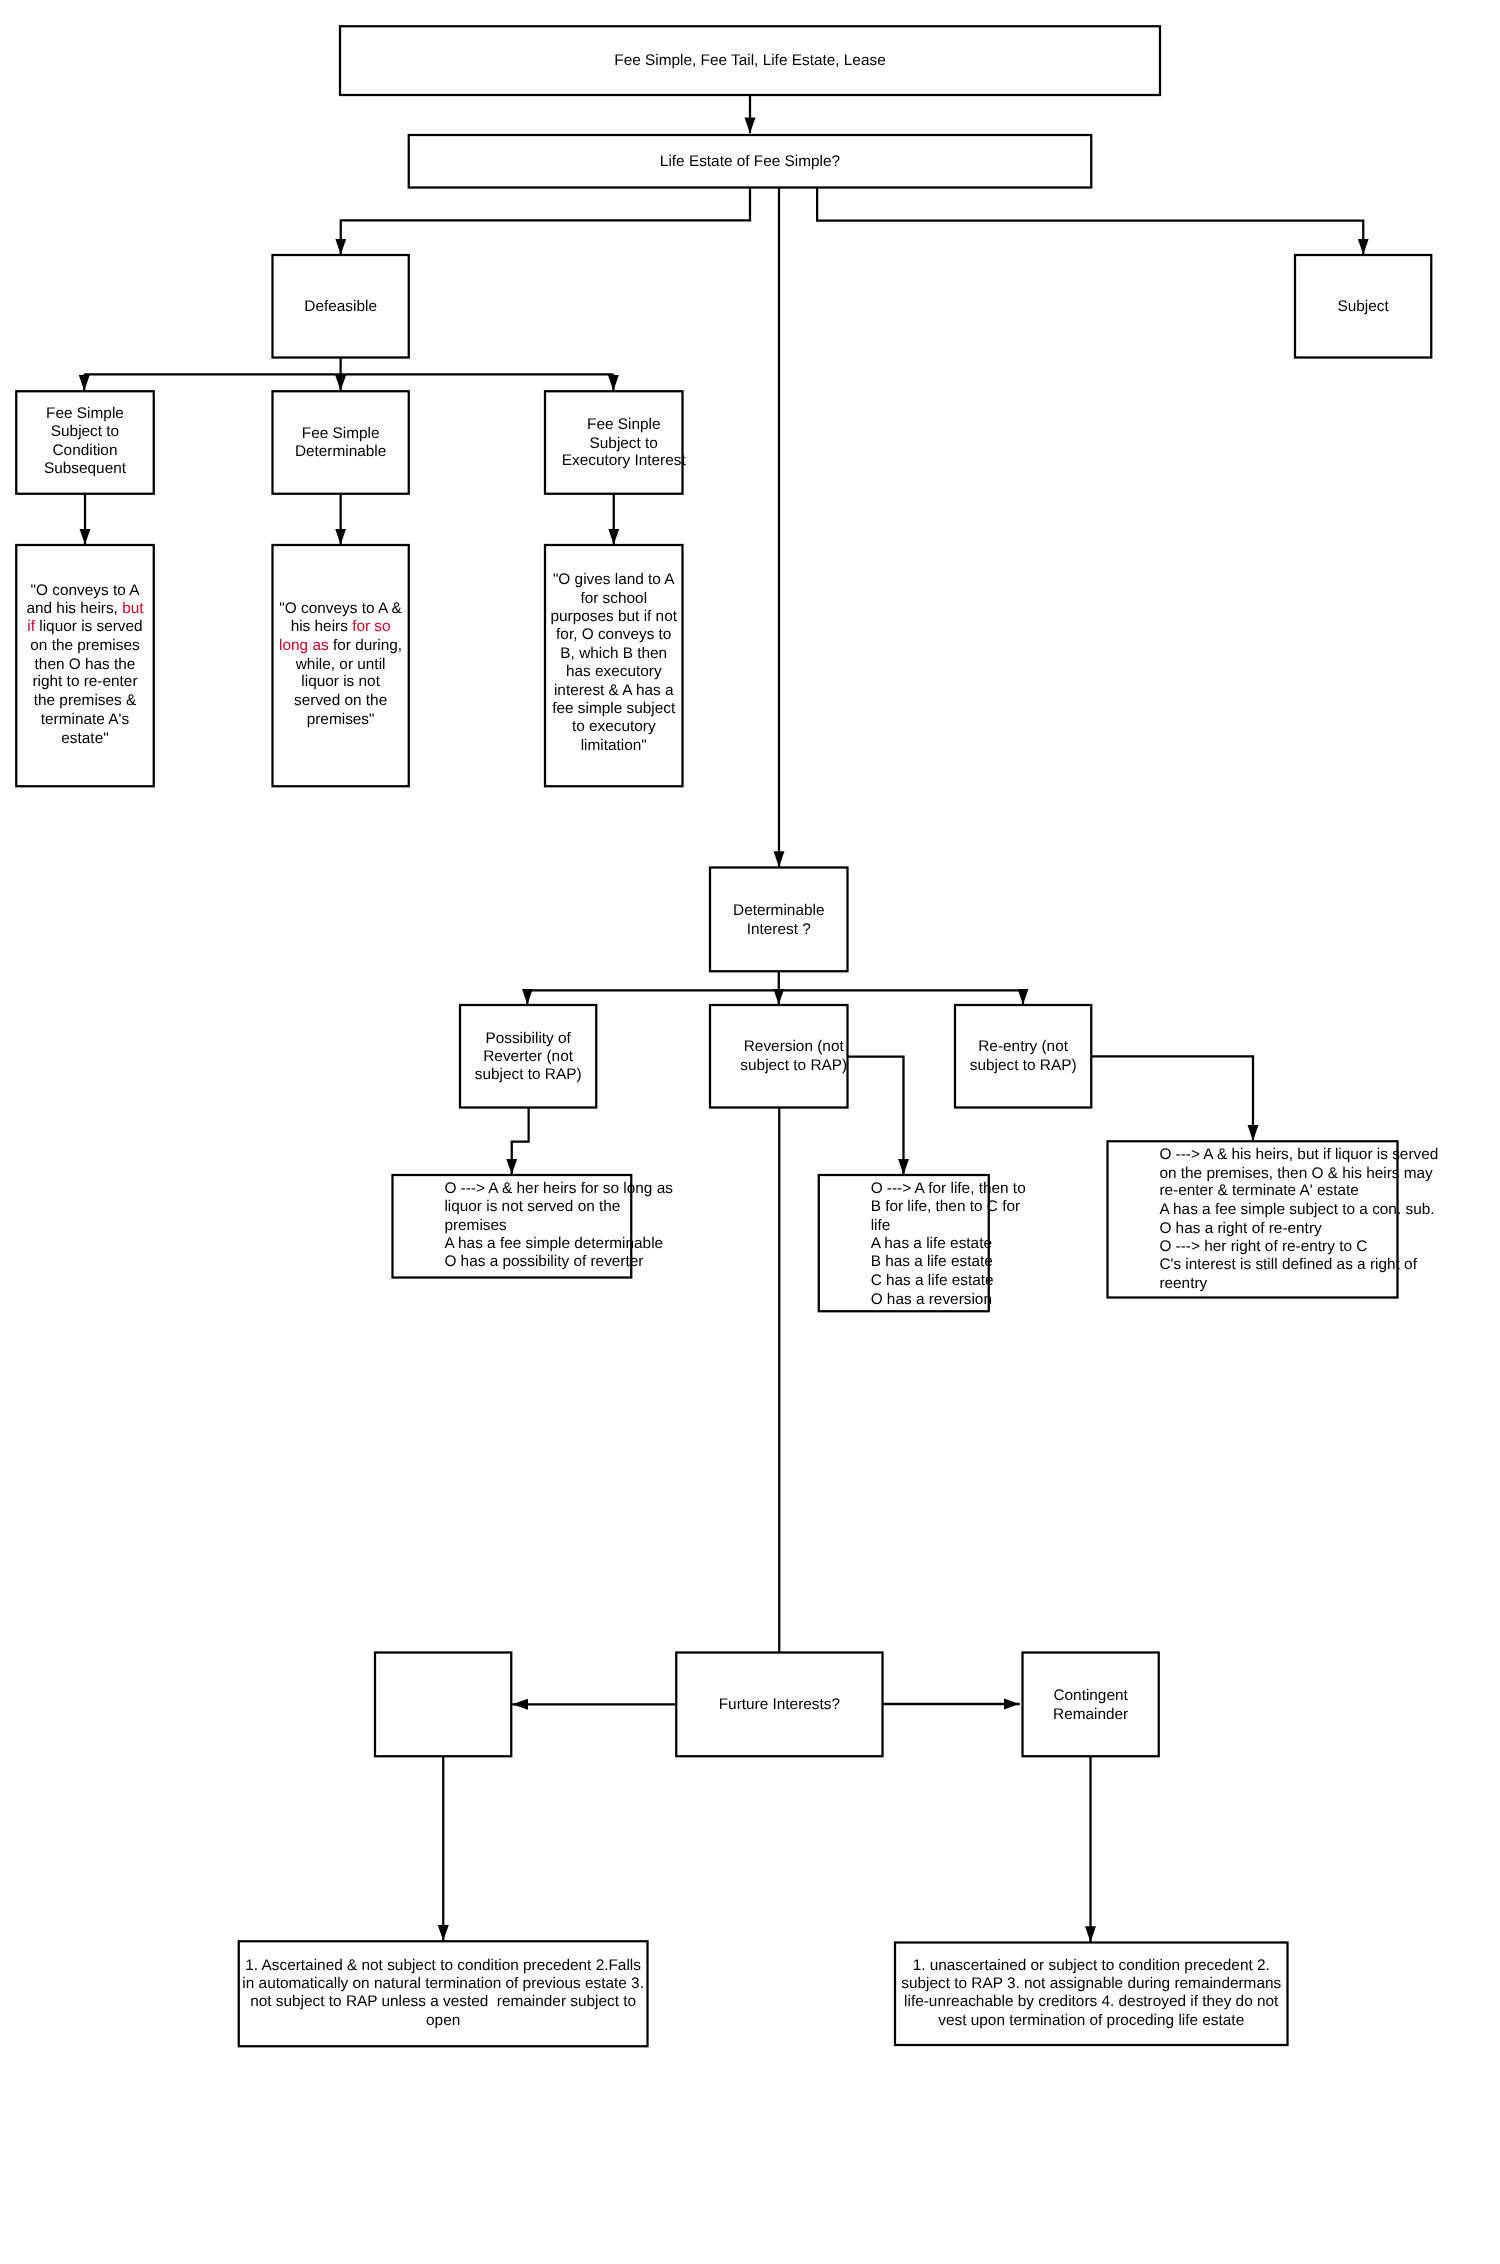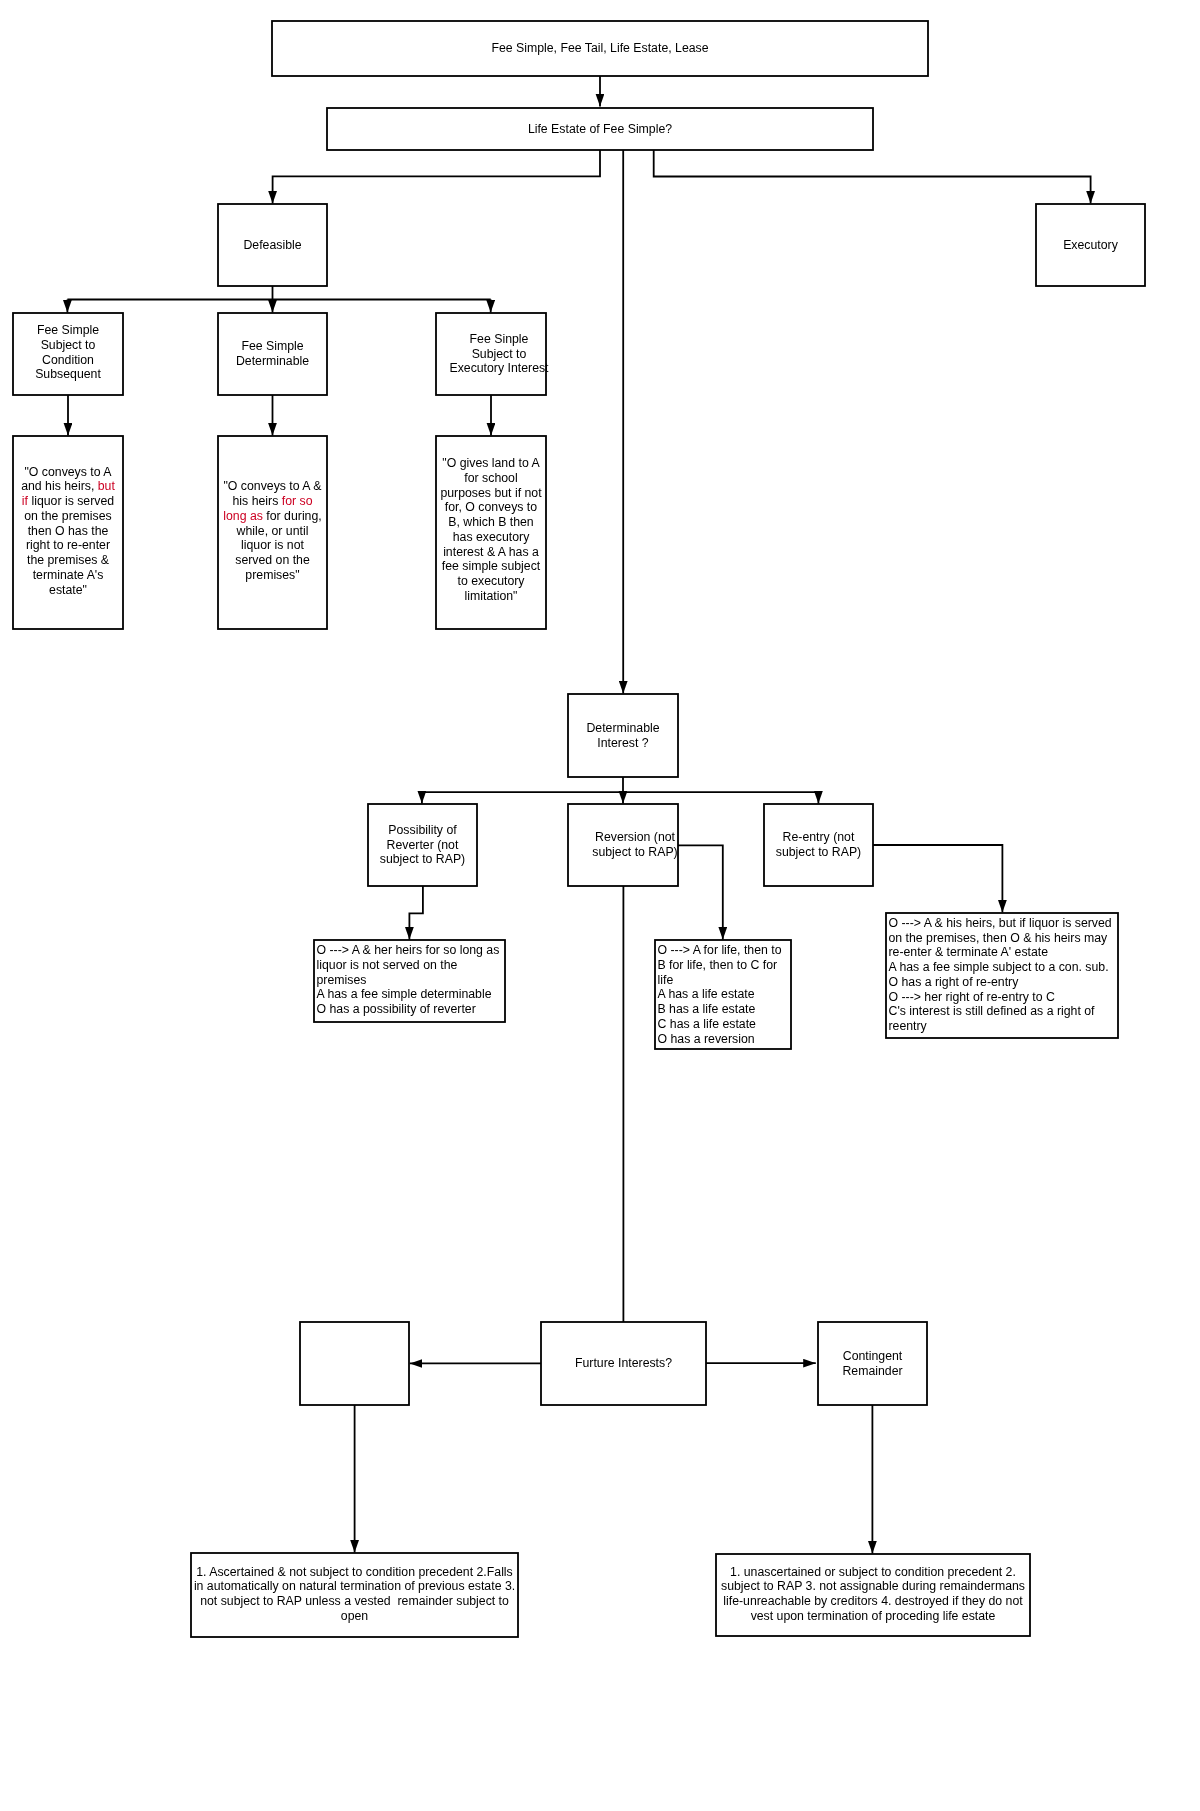--- a/index.html
+++ b/index.html
@@ -6,21 +6,21 @@
   html,body{margin:0;padding:0;background:#ffffff;}
   #page{position:relative;width:1200px;height:1811px;background:#ffffff;overflow:hidden;
         font-family:"Liberation Sans",sans-serif;}
   #wires{position:absolute;left:0;top:0;width:1200px;height:1811px;pointer-events:none;}
   .node{position:absolute;box-sizing:border-box;border:1.5px solid transparent;background:transparent;
         display:flex;justify-content:center;align-items:center;}
   .node .txt{position:relative;will-change:opacity;font-size:12.3px;line-height:14.75px;color:#000;white-space:pre;
              text-align:center;display:block;}
   .node.top{align-items:flex-start;}
   .node.lft{justify-content:flex-start;}
-  .node.lft .txt{text-align:left;}
+  .node.lft .txt{text-align:left;padding-left:39px;}
   .red{color:#cc0022;}
 </style>
 </head>
 <body>
 
 <div id="page">
 
   <svg id="wires" width="1200" height="1811" viewBox="0 0 1200 1811">
     <defs>
       <marker id="ah" markerWidth="13" markerHeight="9" refX="12.6" refY="4.4" orient="auto" markerUnits="userSpaceOnUse">
@@ -86,21 +86,21 @@
 
   <div class="node" style="left:327px;top:108px;width:546px;height:42px;">
     <span class="txt">Life Estate of Fee Simple?</span>
   </div>
 
   <div class="node" style="left:218px;top:204px;width:109px;height:82px;">
     <span class="txt">Defeasible</span>
   </div>
 
   <div class="node" style="left:1036px;top:204px;width:109px;height:82px;">
-    <span class="txt">Executory</span>
+    <span class="txt">Subject</span>
   </div>
 
   <div class="node" style="left:13px;top:313px;width:110px;height:82px;">
     <span class="txt" style="top:-1.4px">Fee Simple
 Subject to
 Condition
 Subsequent</span>
   </div>
 
   <div class="node" style="left:218px;top:313px;width:109px;height:82px;">

